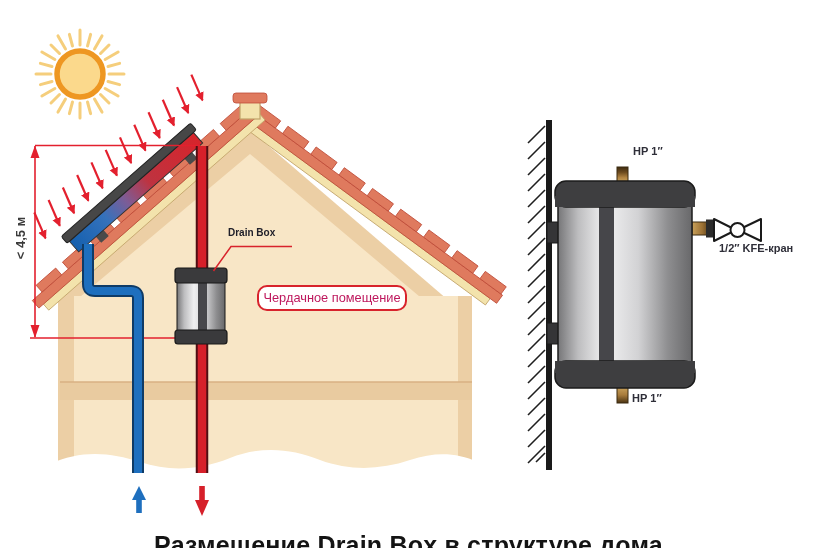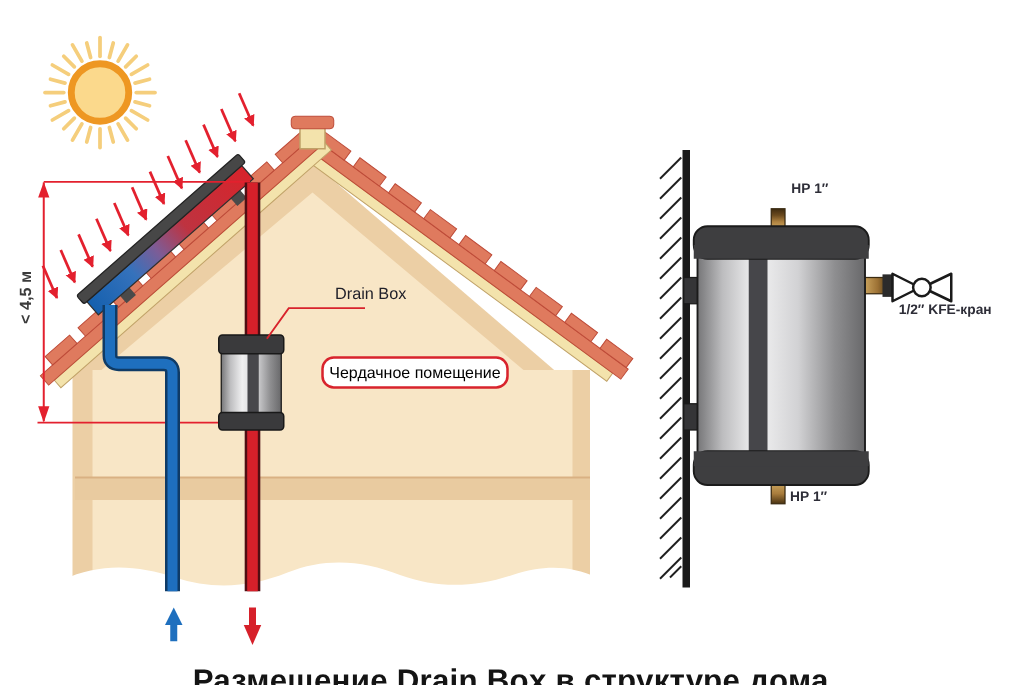--- a/index.html
+++ b/index.html
@@ -1,23 +1,23 @@
 <!DOCTYPE html>
 <html><head>
 <meta charset="utf-8">
 <style>
   html,body{margin:0;padding:0;background:#ffffff;}
   #stage{position:relative;width:817px;height:548px;background:#ffffff;overflow:hidden;
          font-family:"Liberation Sans",sans-serif;}
   #stage svg{position:absolute;left:0;top:0;}
   .label{position:absolute;color:#23232B;white-space:nowrap;}
-  .lbl-drainbox{left:228px;top:227px;font-size:13px;font-weight:400;color:#20202A;margin-left:40px;}
+  .lbl-drainbox{left:228px;top:227px;font-size:10px;font-weight:700;color:#20202A;}
   .badge{left:257px;top:285px;width:146px;height:22px;background:#ffffff;
          border:2px solid #D8232C;border-radius:10px;text-align:center;
-         line-height:22px;font-size:12.8px;color:#000000;font-weight:400;}
+         line-height:22px;font-size:12.8px;color:#be185d;font-weight:400;}
   .dim-label{left:-19px;top:230px;width:80px;height:16px;text-align:center;
              transform:rotate(-90deg);font-size:13px;font-weight:700;color:#3B3B3B;}
   .port-label{font-size:11px;font-weight:600;color:#2E2E38;}
   .lbl-port-top{left:633px;top:145px;}
   .lbl-port-bottom{left:632px;top:392px;}
   .lbl-valve{left:719px;top:242px;}
   .title{left:0;top:511px;width:817px;text-align:center;font-size:25px;
          font-weight:800;color:#141414;letter-spacing:0.2px;margin-top:20px;}
 </style>
 </head>

